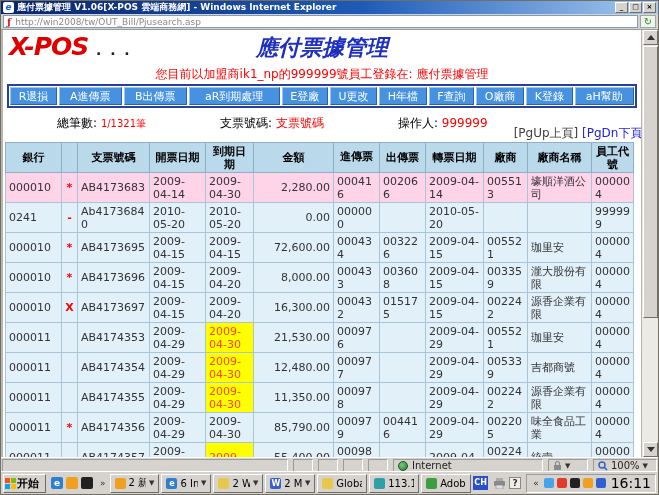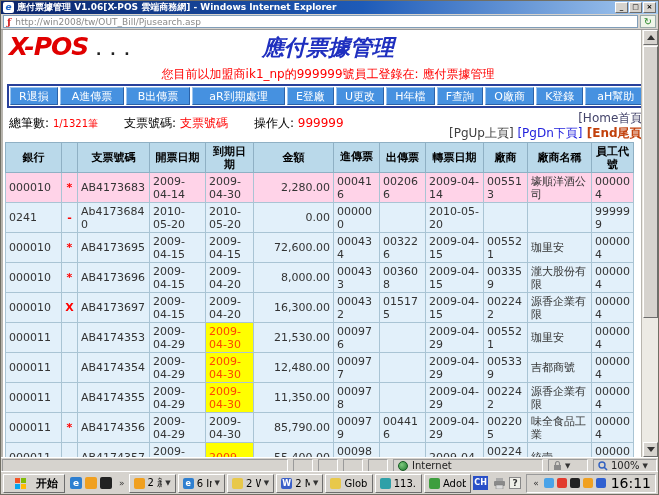--- a/index.html
+++ b/index.html
@@ -24,35 +24,35 @@
 
   
   .addressbar { height: 16px; background: #D6D3CE; display: flex; align-items: center; padding: 1px 2px; border-bottom: 1px solid #9a9a9a; }
   .addr-input { flex: 1; height: 13px; background: #fff; border: 1px solid #7F9DB9; display: flex; align-items: center; padding: 0 3px; }
   .addr-ficon { color: #D42020; font-weight: bold; font-size: 10px; margin-right: 4px; font-family:"DejaVu Serif", serif; }
   .addr-url { color: #8a8a8a; font-size: 9px; letter-spacing: 0; }
   .addr-go { width: 16px; height: 13px; margin-left: 2px; background: #EFF5EA; border: 1px solid #9aa; color: #2E8B2E; font-size: 10px; line-height: 11px; text-align: center; }
 
   
   .page { position: absolute; top: 29px; left: 0; right: 0; height: 427px; background: #fff; overflow: hidden; border-left:2px solid #b8b5ae; }
-  .page-inner { position: absolute; top: 0; left: 0; right: 5px; }
+  .page-inner { position: absolute; top: 0; left: 0; right: 17px; }
 
   .brandrow { position: relative; height: 33px; }
   .logo { position: absolute; left: 6px; top: 2px; color: #E00000; font-size: 25px; font-weight: bold; font-style: italic; font-family: "DejaVu Sans", sans-serif; letter-spacing: -1px; }
   .logo-dots { color: #222; font-size: 14px; font-style: normal; letter-spacing: 2px; }
   .page-title { position: absolute; left: 0; right: 0; top: 3px; text-align: center; color: #1F2FBF;
     font-family: "DejaVu Serif", "Liberation Serif", serif; font-weight: bold; font-style: italic; font-size: 22px; }
   .notice { height: 19px; text-align: center; color: #FF0000; font-size: 12px; padding-top: 3px; }
 
   .menubar { margin: 2px 4px 0 4px; border: 2px solid #28409A; display: flex; background: #fff; padding: 1px; gap: 2px; height: 24px; }
   .menu-btn { background: #4691E0; color: #fff; font-size: 11px; text-align: center; line-height: 18px;
     border: 1px solid; border-color: #9cc4ee #2b62a8 #2b62a8 #9cc4ee; white-space: nowrap; overflow: hidden; cursor: pointer; }
 
   .inforow { display: flex; align-items: flex-start; padding: 3px 6px 0 6px; height: 34px; font-size: 12px; color: #000; }
-  .inforow .grp { white-space: nowrap; margin-right: 26px; padding-top: 4px; }
+  .inforow .grp { white-space: nowrap; margin-right: 26px; padding-top: 4px; margin-left: 48px; }
   .inforow .red { color: #FF0000; }
   .inforow .small { font-size: 10px; }
   .navlinks { margin-left: auto; width: 212px; text-align: right; font-size: 12px; line-height: 15px; }
   .navlinks a { text-decoration: none; white-space: nowrap; }
 
   
   table.bill { border-collapse: collapse; margin-left: 2px; width: 628px; table-layout: fixed; font-size: 11px; color: #333; }
   table.bill th { background: #BAD9EA; color: #000; font-weight: bold; font-size: 11px; text-align: center;
     border: 1px solid #8FB0C4; height: 30px; padding: 0 2px; line-height: 13px; }
   table.bill td { border: 1px solid #A9C4D4; height: 30px; padding: 1px 3px; line-height: 13px; overflow: hidden; word-wrap: break-word; }
@@ -77,21 +77,21 @@
     display: flex; align-items: stretch; padding: 1px; gap: 5px; font-size: 10px; color: #222; border-top: 1px solid #fff; }
   .seg { border: 1px solid; border-color: #9a9a9a #fff #fff #9a9a9a; display: flex; align-items: center; padding: 0 4px; white-space: nowrap; }
   .seg.wide { flex: 1; } .seg.tiny { width: 20px; }
   .globe { width: 10px; height: 10px; border-radius: 50%; background: radial-gradient(circle at 35% 35%, #7ec97e, #1f7a2f); border: 1px solid #145a20; margin-right: 4px; }
   .zoomseg svg { margin-right: 3px; }
   .caret { font-size: 7px; margin-left: 3px; color: #333; }
 
   
   .taskbar { position: absolute; left: 0; right: 0; bottom: 0; height: 23px; background: #D6D3CE;
     border-top: 1px solid #fff; display: flex; align-items: center; padding: 1px 2px; gap: 2px; }
-  .startbtn { display: flex; align-items: center; gap: 9px; height: 19px; padding: 0 6px 0 11px;
+  .startbtn { display: flex; align-items: center; gap: 0; height: 19px; padding: 0 6px 0 1px;
     background: #D6D3CE; border: 1px solid; border-color: #fff #6d6d6d #6d6d6d #fff; font-weight: bold; font-size: 11px; }
   .winflag { width: 12px; height: 11px; display: grid; grid-template-columns: 5px 5px; grid-template-rows: 5px 5px; gap: 1px; }
   .winflag i { display: block; }
   .ql { display: flex; align-items: center; gap: 3px; padding: 0 3px; }
   .ql .qi { width: 12px; height: 12px; border-radius: 2px; font-size: 9px; font-weight: bold; text-align: center; line-height: 12px; color: #fff; }
   .chev { font-size: 9px; color: #333; padding: 0 2px; }
   .taskbtn { display: flex; align-items: center; gap: 3px; height: 19px; padding: 0 4px; min-width: 0;
     background: #D6D3CE; border: 1px solid; border-color: #fff #6d6d6d #6d6d6d #fff; font-size: 10px; white-space: nowrap; overflow: hidden; flex: 1; max-width: 86px; }
   .tb-ico { width: 11px; height: 11px; border-radius: 2px; flex: 0 0 11px; font-size: 8px; font-weight: bold; color: #fff; text-align: center; line-height: 11px; }
   .tb-arrow { font-size: 7px; color: #333; margin-left: auto; }

